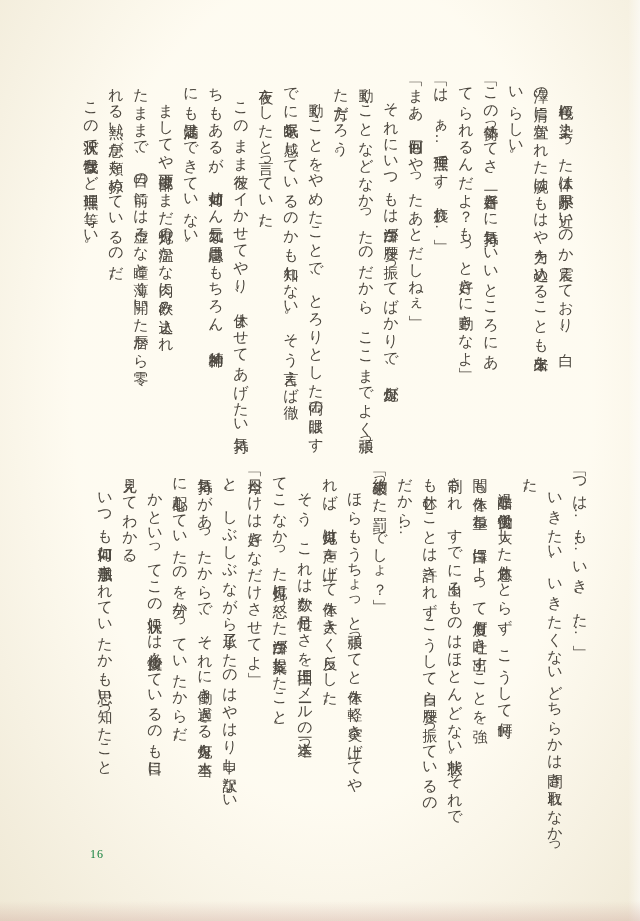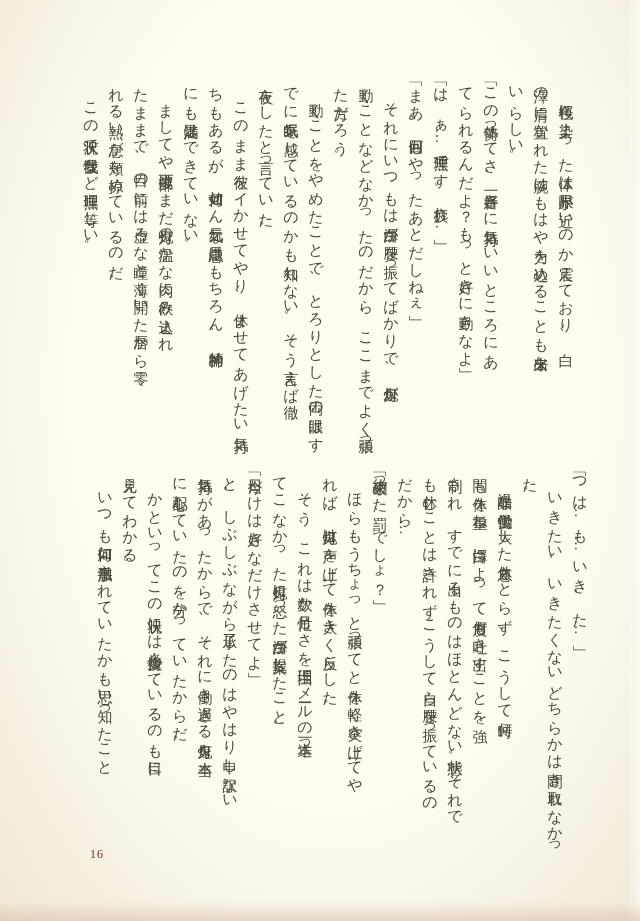--- a/index.html
+++ b/index.html
@@ -32,21 +32,21 @@
   .vblock .text-column{
     white-space:nowrap;
   }
   #block-top{ top:77px; right:62px; }
   #block-bottom{ top:467px; right:48px; }
   .page-number{
     position:absolute;
     left:90px; top:847px;
     font-size:12px;
     letter-spacing:1px;
-    color:#7f1d1d;
+    color:#15803d;
   }
 </style>
 </head>
 <body>
 
 <div id="block-top" class="vblock">
     <div class="text-column">　桜色に染まった体は限界が近いのか震えており、白</div>
     <div class="text-column">澤の肩に置かれた腕はもはや力を込めることも出来な</div>
     <div class="text-column">いらしい。</div>
     <div class="text-column">「この体勢ってさ、一番好きに気持ちいいところにあ</div>

